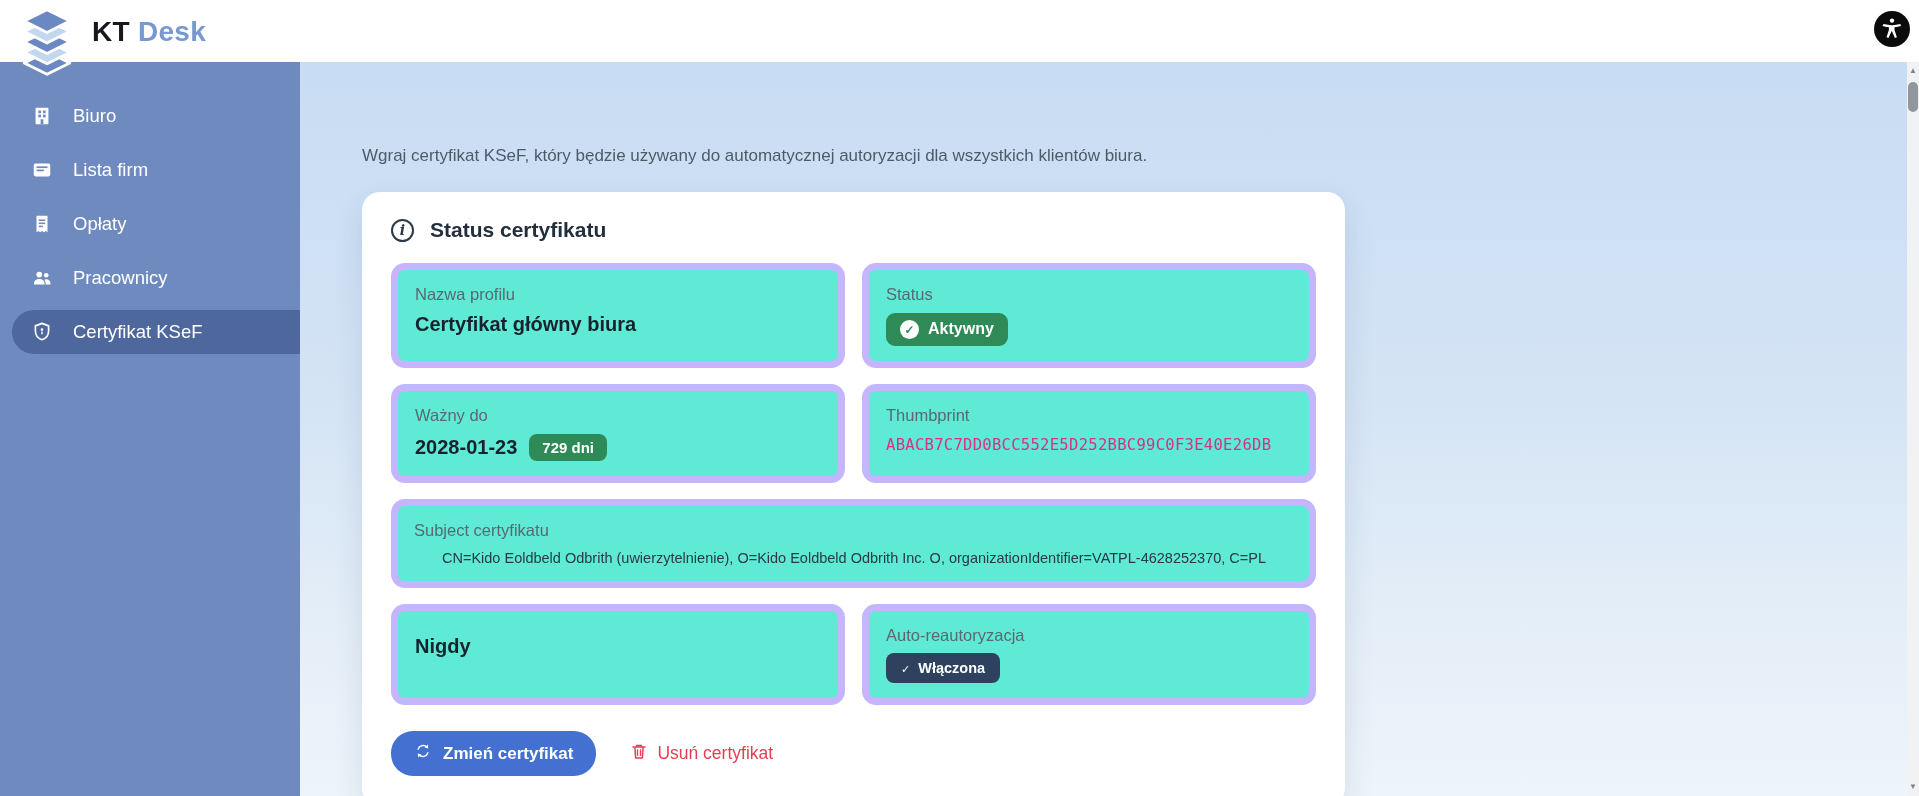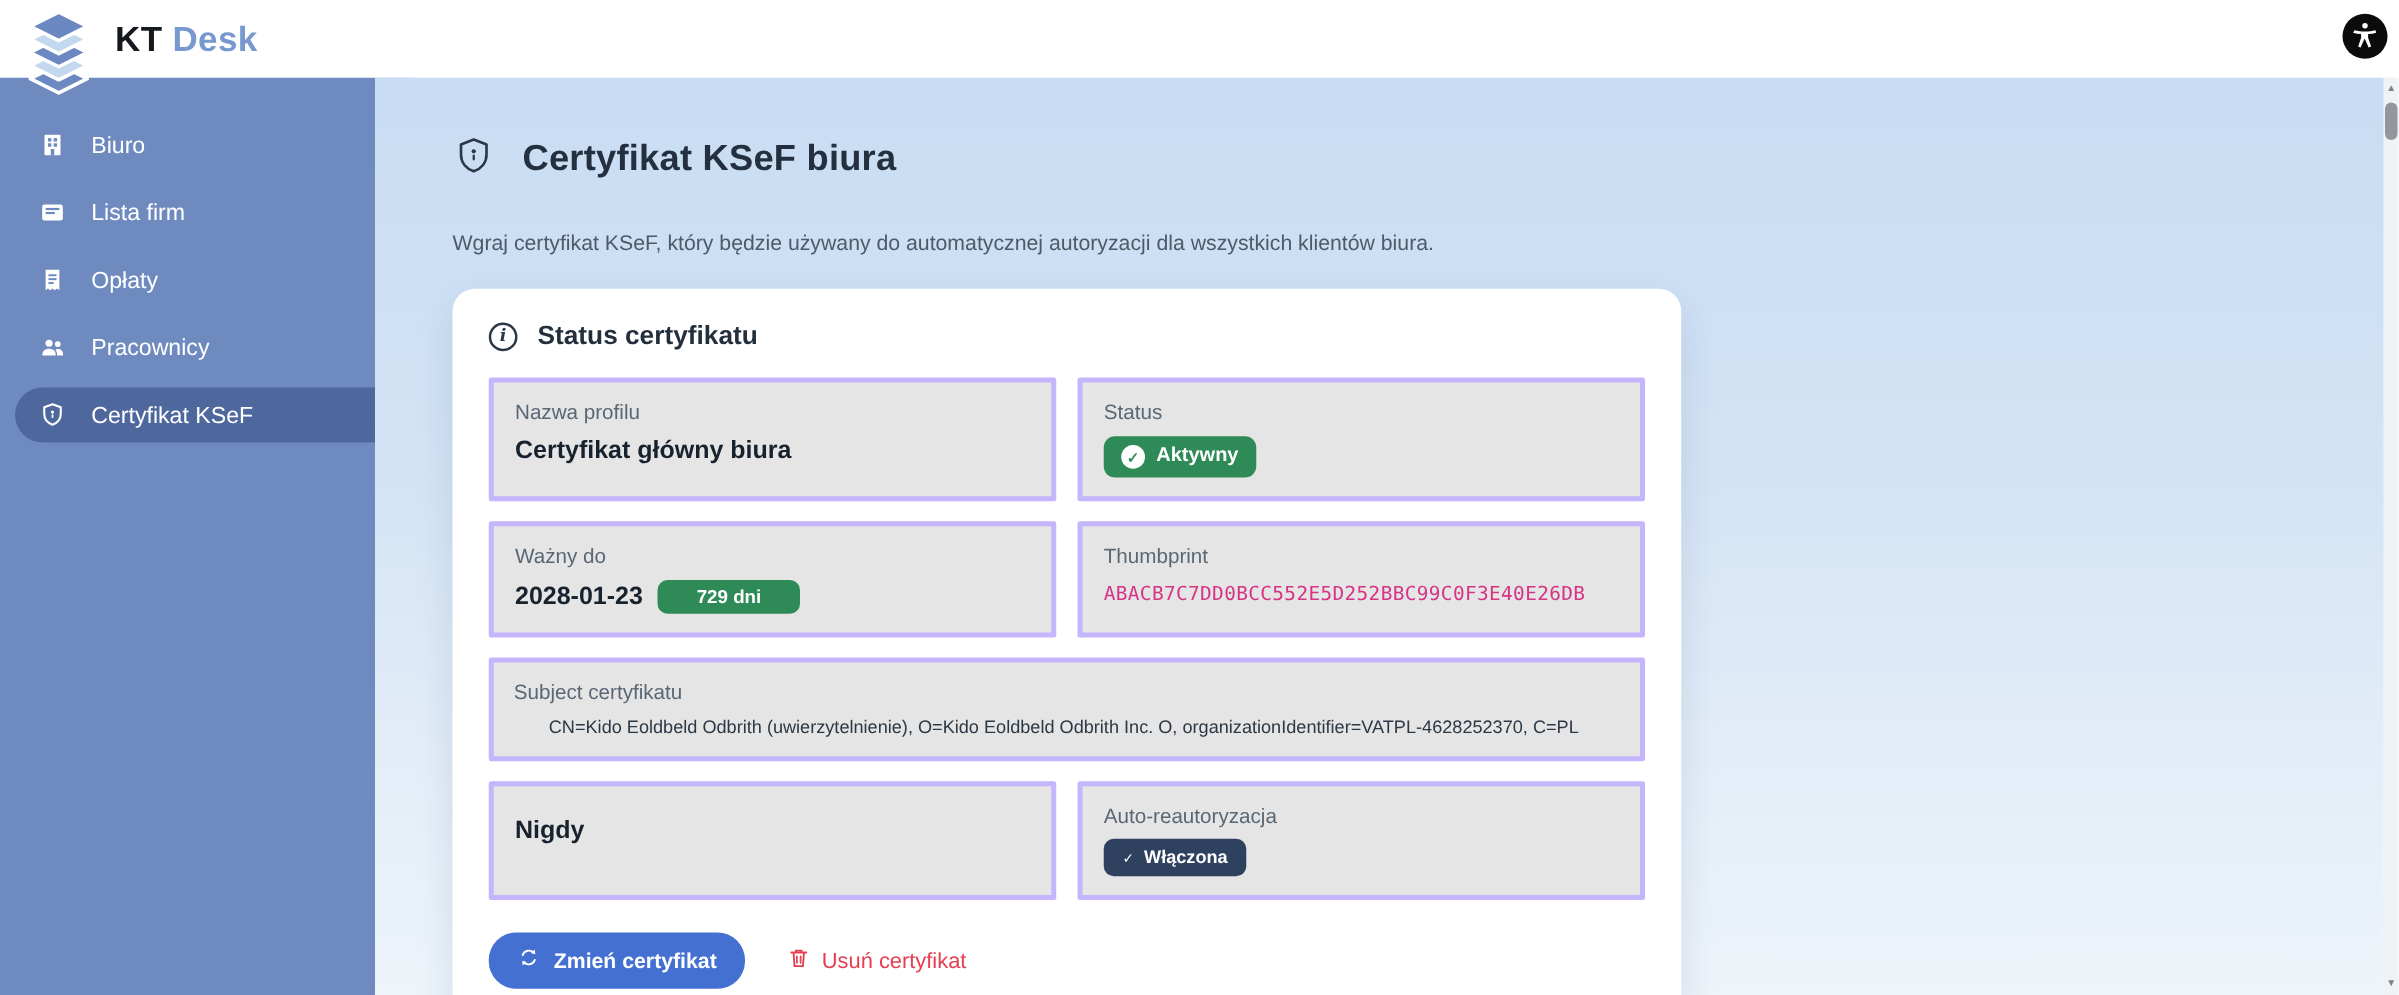--- a/index.html
+++ b/index.html
@@ -37,32 +37,32 @@
   .card { margin-top:26px; width:983px; background:#ffffff; border-radius:18px;
     box-shadow:0 12px 30px rgba(30,60,110,.12); padding:26px 29px 30px 29px; }
   .card-title-row { display:flex; align-items:center; gap:16px; }
   .card-title { font-size:21px; font-weight:600; color:#232f3d; }
   .info-icon { width:23px; height:23px; border:2px solid #2b3847; border-radius:50%;
     display:flex; align-items:center; justify-content:center; color:#2b3847;
     font:italic 700 14px "DejaVu Serif", serif; }
   .info-icon::after { content:"i"; }
 
   .grid { display:grid; grid-template-columns:1fr 1fr; gap:16px 17px; margin-top:21px; }
-  .box { border:4px solid #c4b5fd; border-radius:2px; padding:15px 17px; background:#e5e5e5; min-height:92px; }
+  .box { border:7px solid #c4b5fd; border-radius:14px; padding:15px 17px; background:#5eead4; min-height:92px; }
   .box.full { grid-column:1 / 3; min-height:76px;padding-left:16px; }
   .flabel { font-size:16.5px; color:#5a6875; }
   .fvalue { margin-top:9px; font-size:20px; font-weight:700; color:#17222e; display:flex; align-items:center; gap:12px; }
 
   .badge-green { display:inline-flex; align-items:flex-start; gap:9px; background:#2e8b57; color:#fff;
     font-weight:700; font-size:16px; border-radius:9px; padding:7px 14px; margin-top:9px; }
   .check-circle { width:19px; height:19px; background:#ffffff; border-radius:50%; display:flex;
     align-items:center; justify-content:center; color:#2e8b57; font-size:12px; font-weight:700; }
   .check-circle::after { content:"✓"; }
   .badge-days { display:inline-block; background:#2e8b57; color:#fff; font-weight:700; font-size:15px;
-    border-radius:8px; padding:5px 31px; }
+    border-radius:8px; padding:5px 13px; }
   .thumb-value { margin-top:11px; font-family:"DejaVu Sans Mono", monospace; font-size:15.5px;
     color:#d63384; letter-spacing:.3px; }
   .subject-value { margin-top:10px; font-size:14.5px; color:#2b3845;margin-left:28px; }
   .badge-navy { display:inline-flex; align-items:center; gap:8px; background:#2e415f; color:#fff;
     font-weight:700; font-size:14.5px; border-radius:8px; padding:7px 15px; margin-top:8px; }
   .navy-check::after { content:"✓"; font-size:11px; font-weight:400; }
 
   .actions { display:flex; align-items:center; gap:28px; margin-top:26px; }
   .btn-primary { display:inline-flex; align-items:center; gap:11px; background:#4470d2; color:#fff;
     border:none; border-radius:22px; padding:11px 23px; font-size:17px; font-weight:600;
@@ -159,30 +159,20 @@
         <path d="M12 2.6l7.2 2.7v5.7c0 4.7-3.1 8.1-7.2 9.5-4.1-1.4-7.2-4.8-7.2-9.5V5.3z" fill="none" stroke="#ffffff" stroke-width="1.8" stroke-linejoin="round"></path>
         <circle cx="12" cy="9.4" r="1.4" fill="#ffffff"></circle>
         <rect x="11.25" y="11.3" width="1.5" height="3.4" rx=".75" fill="#ffffff"></rect>
       </svg>
     </span>
     <span>Certyfikat KSeF</span>
   </div>
 </nav>
 
 <main class="main">
-  <div class="page-title-row">
-    <span>
-      <svg width="34" height="34" viewBox="0 0 24 24">
-        <path d="M12 2.6l7.2 2.7v5.7c0 4.7-3.1 8.1-7.2 9.5-4.1-1.4-7.2-4.8-7.2-9.5V5.3z" fill="none" stroke="#2b3847" stroke-width="1.5" stroke-linejoin="round"></path>
-        <circle cx="12" cy="9.2" r="1.2" fill="#2b3847"></circle>
-        <rect x="11.35" y="11" width="1.3" height="3.4" rx=".65" fill="#2b3847"></rect>
-      </svg>
-    </span>
-    <h1 class="page-title" style="margin:0;">Certyfikat KSeF biura</h1>
-  </div>
 
   <div class="subtitle">Wgraj certyfikat KSeF, który będzie używany do automatycznej autoryzacji dla wszystkich klientów biura.</div>
 
   <section class="card">
     <div class="card-title-row">
       <span class="info-icon"></span>
       <span class="card-title">Status certyfikatu</span>
     </div>
 
     <div class="grid">

